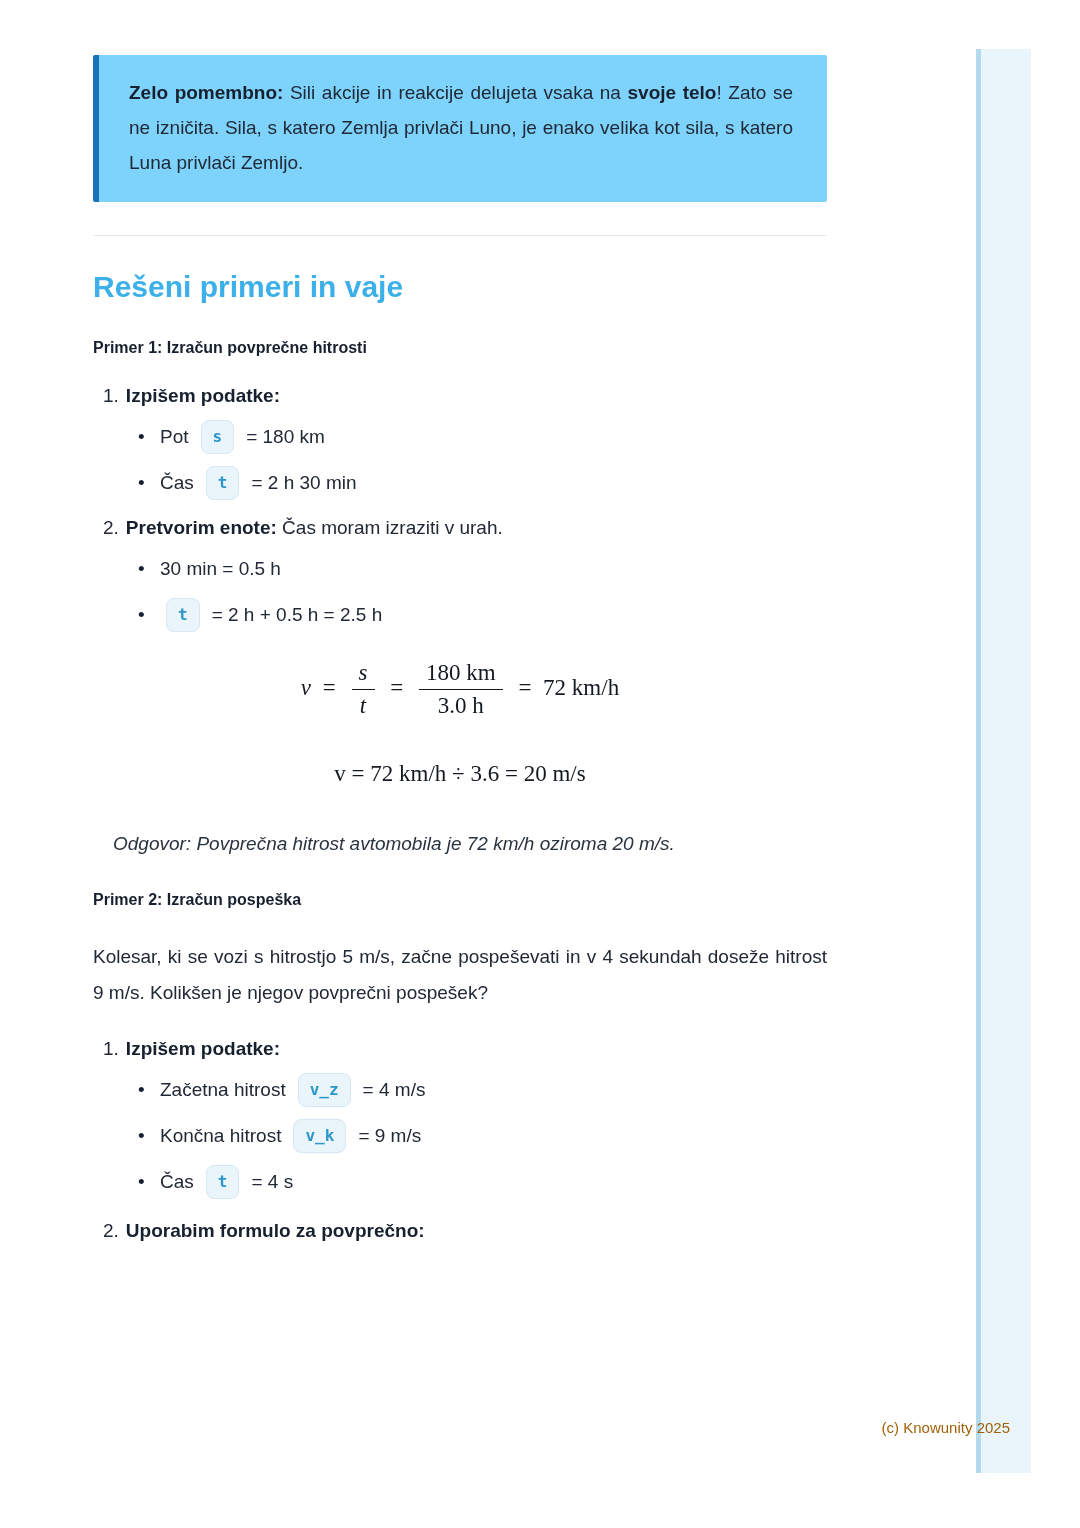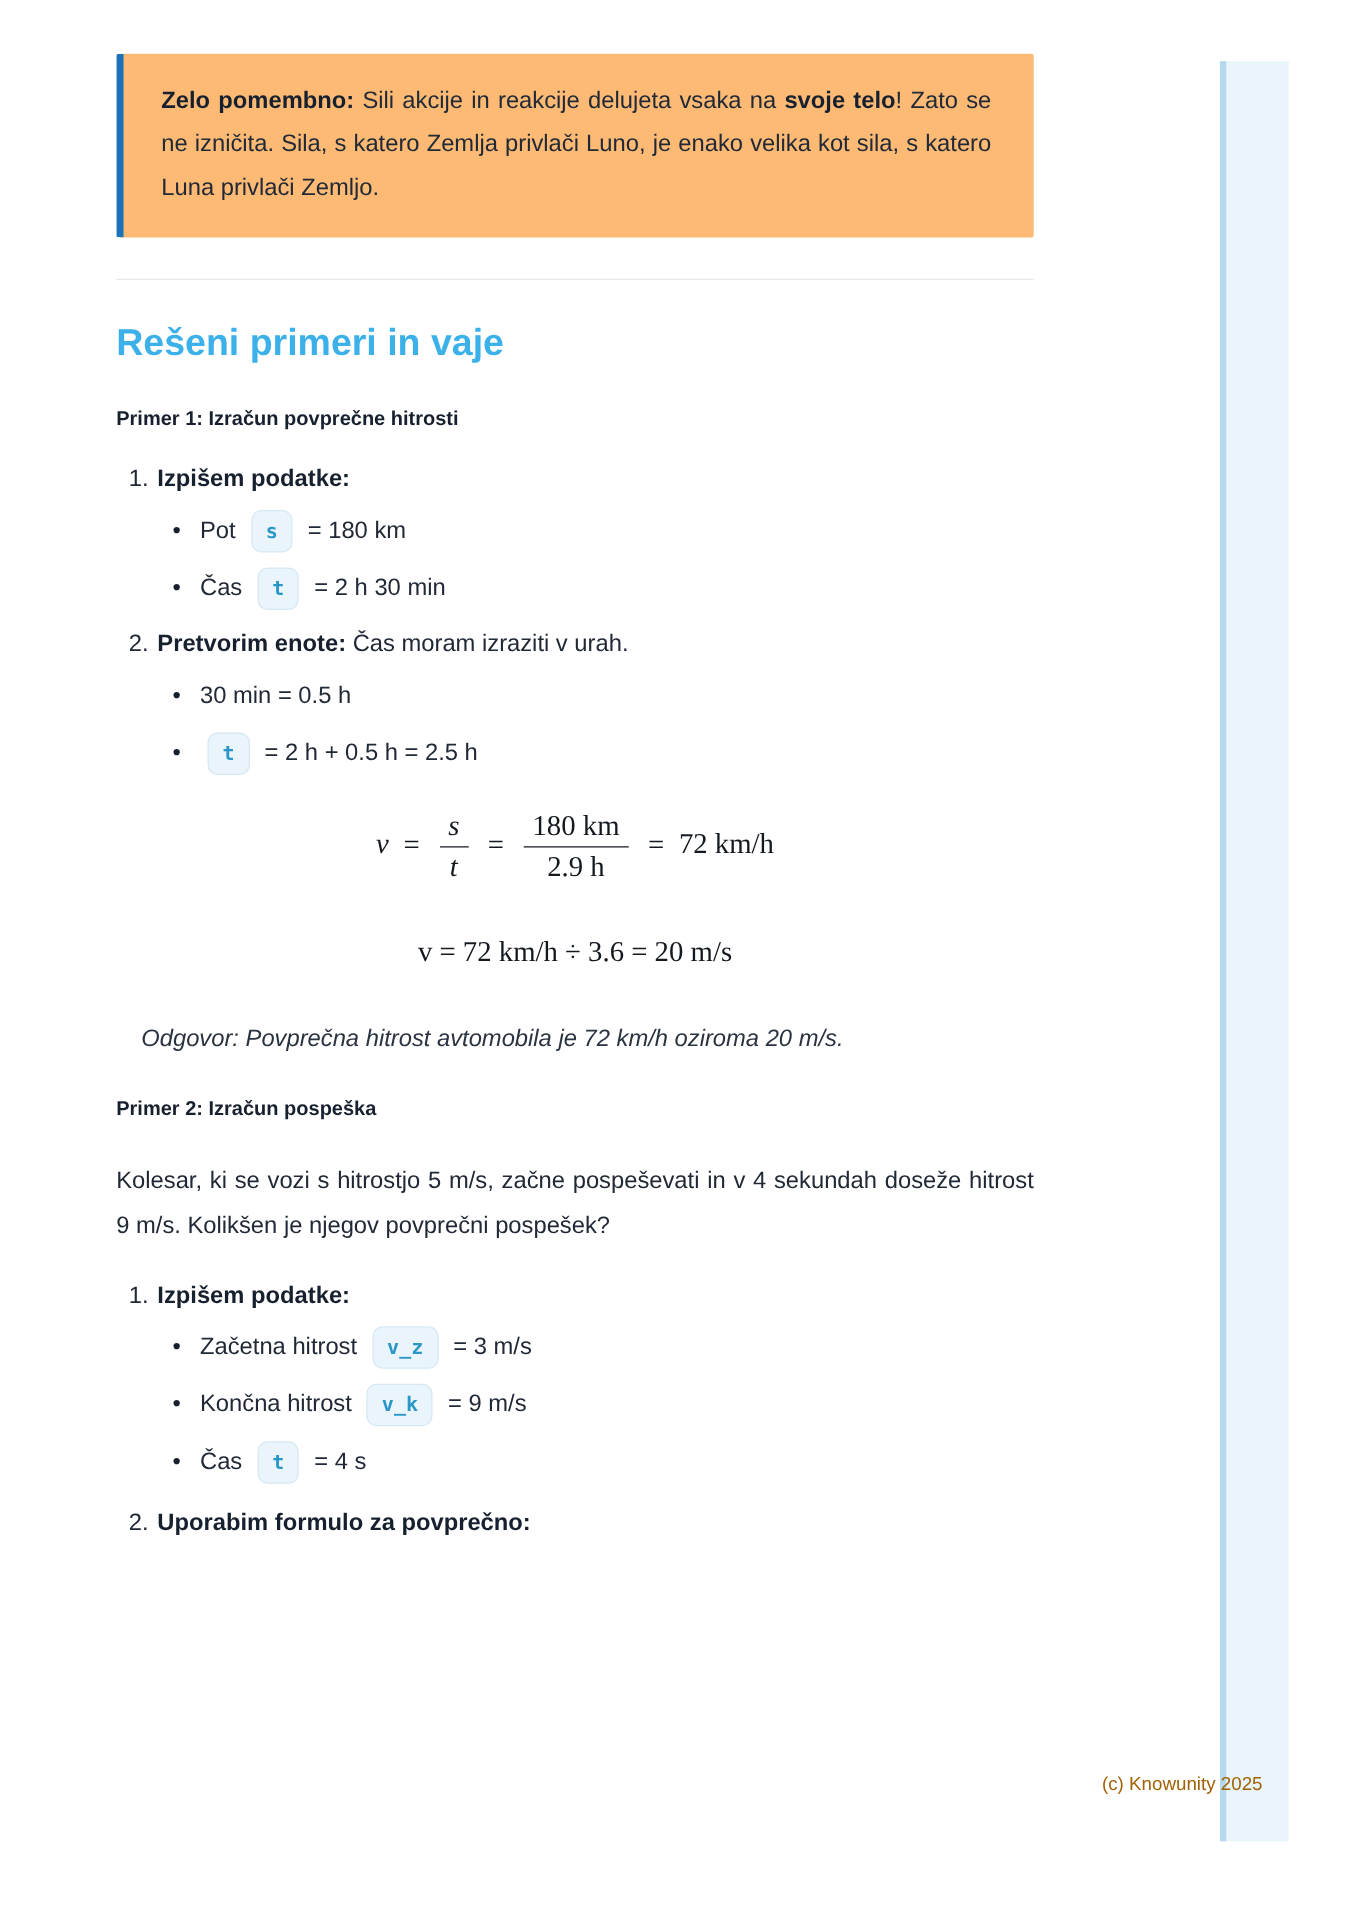--- a/index.html
+++ b/index.html
@@ -25,22 +25,22 @@
 
   .content {
     position: absolute;
     left: 93px; top: 0;
     width: 734px;
     z-index: 1;
   }
 
   
   .callout {
-    margin-top: 43px;
-    background: #fdba74;
+    margin-top: 55px;
+    background: #7dd3fc;
     border-left: 6px solid #1a72b8;
     border-radius: 2px;
     padding: 20px 34px 22px 30px;
     font-size: 19px;
     line-height: 35px;
     text-align: justify;
     color: #212936;
   }
   .callout b { color: #17202e; }
 
@@ -215,21 +215,21 @@
   <div class="formula">
     <span class="math-var">v</span>
     <span class="op">=</span>
     <span class="frac">
       <span class="num math-var">s</span>
       <span class="den math-var">t</span>
     </span>
     <span class="op">=</span>
     <span class="frac">
       <span class="num">180 km</span>
-      <span class="den">2.9 h</span>
+      <span class="den">3.0 h</span>
     </span>
     <span class="op">=</span>
     <span>72 km/h</span>
   </div>
 
 
   <div class="formula-line">
     <span class="math-var">v</span><span> = 72 km/h ÷ 3.6 = 20 m/s</span>
   </div>
 
@@ -240,21 +240,21 @@
   <p class="para">Kolesar, ki se vozi s hitrostjo 5 m/s, začne pospeševati in v 4 sekundah doseže hitrost 9 m/s. Kolikšen je njegov povprečni pospešek?</p>
 
   <div class="step ex2-step1">
     <span class="step-num">1.</span><span class="step-label">Izpišem podatke:</span>
   </div>
 
   <div class="bullet">
     <span class="dot">•</span>
     <span class="pre">Začetna hitrost</span>
     <span class="code-badge">v_z</span>
-    <span class="post">= 3 m/s</span>
+    <span class="post">= 4 m/s</span>
   </div>
   <div class="bullet">
     <span class="dot">•</span>
     <span class="pre">Končna hitrost</span>
     <span class="code-badge">v_k</span>
     <span class="post">= 9 m/s</span>
   </div>
   <div class="bullet">
     <span class="dot">•</span>
     <span class="pre">Čas</span>

